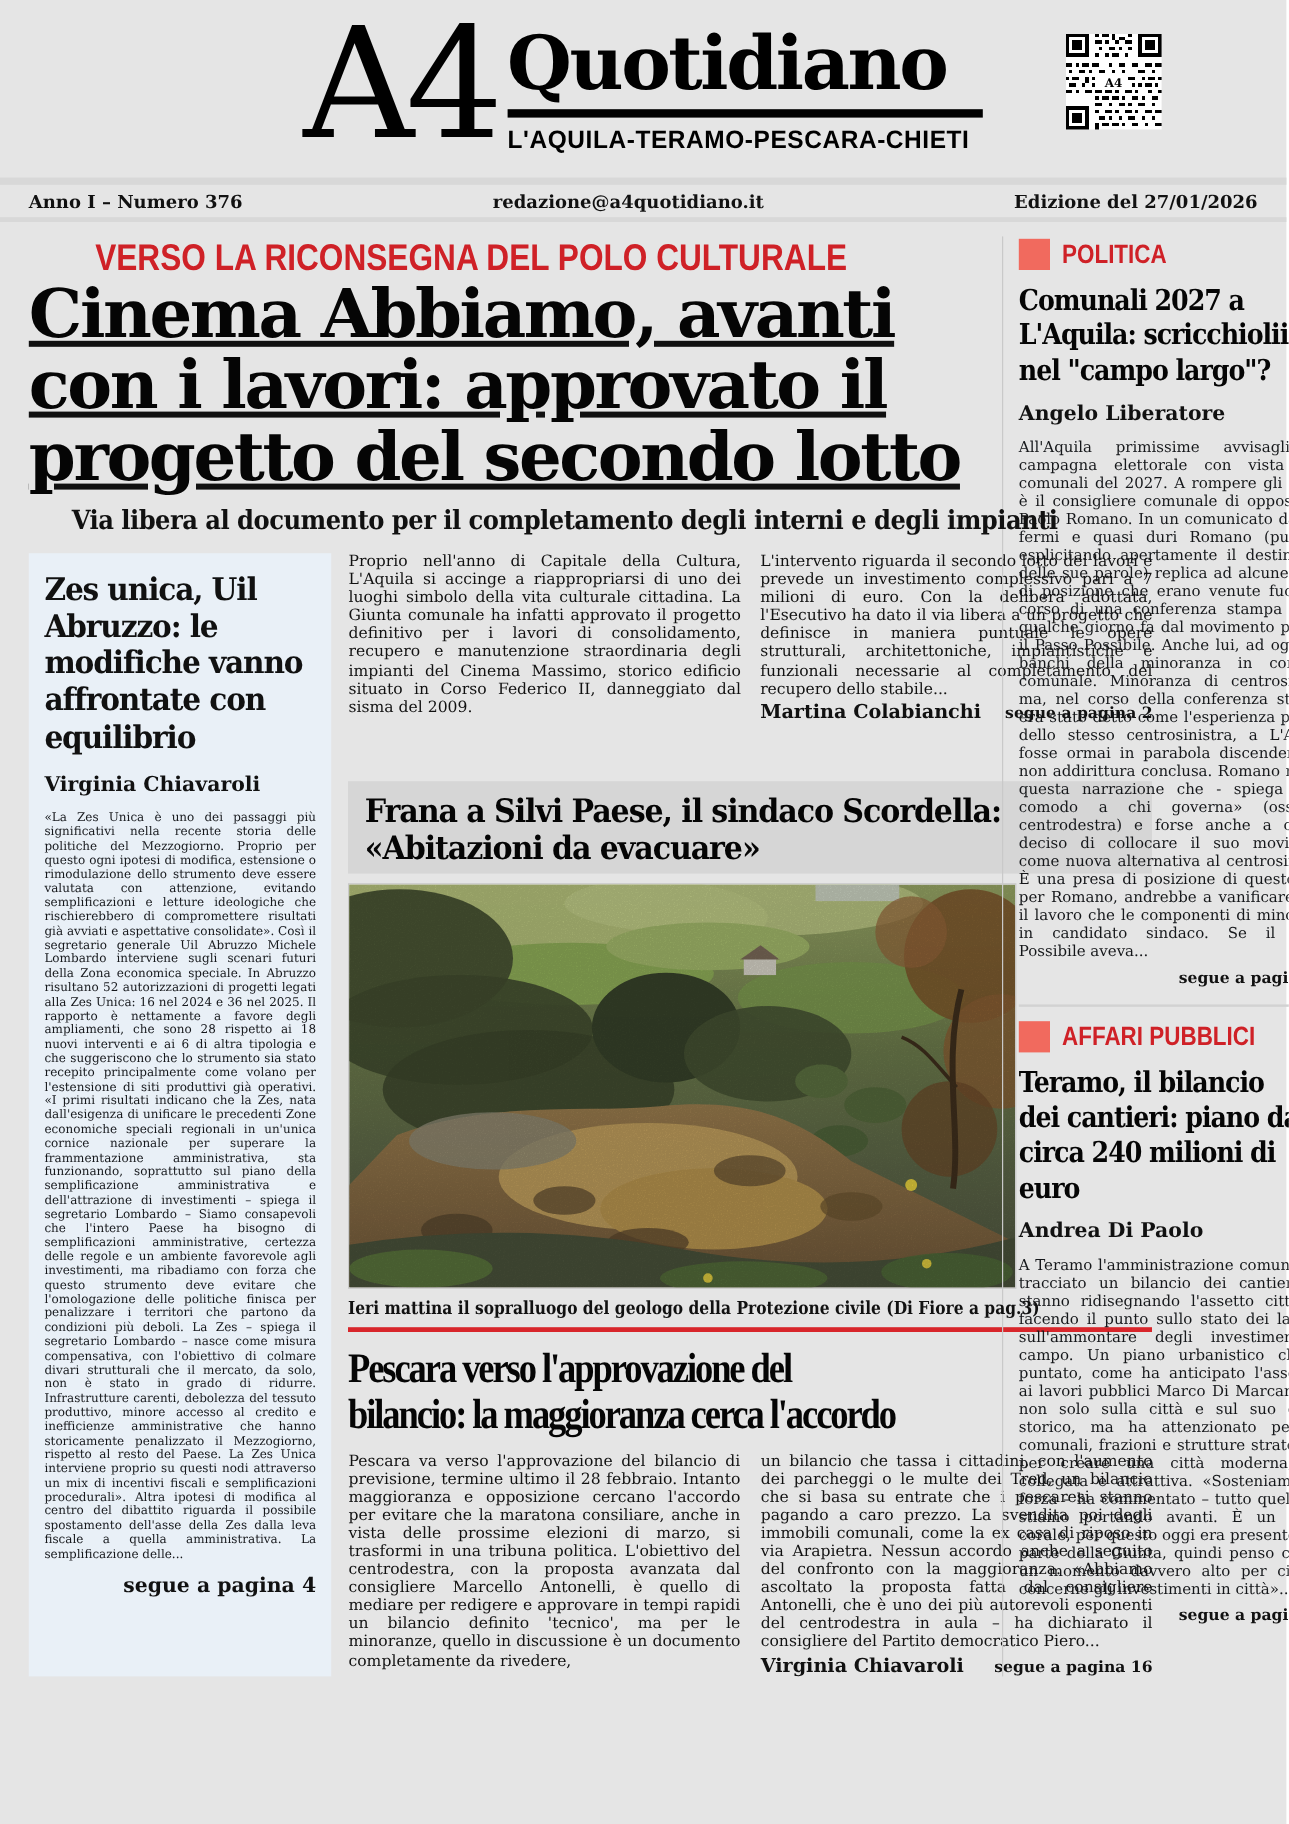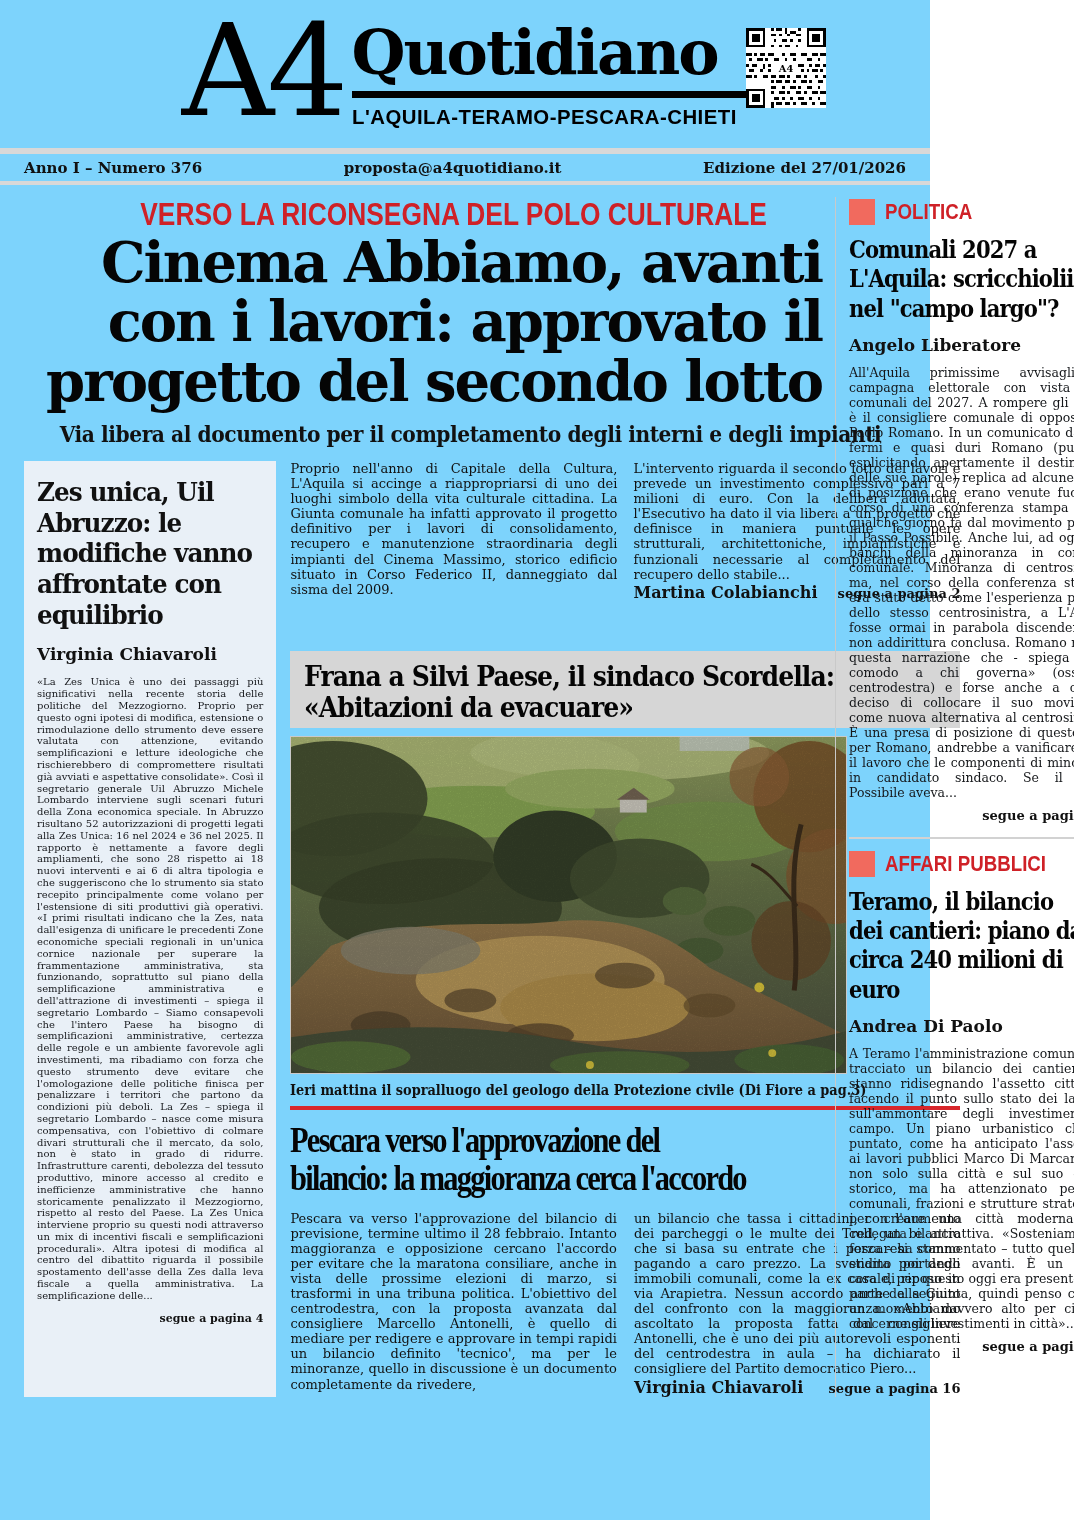--- a/index.html
+++ b/index.html
@@ -1,18 +1,18 @@
 <!DOCTYPE html>
 <html><head>
 <meta charset="utf-8">
 <style>
   * { margin:0; padding:0; box-sizing:border-box; }
   html,body { background:#ffffff; }
   body { width:1074px; height:1520px; overflow:hidden; font-family:"DejaVu Serif", serif; color:#111; }
-  .page { width:930px; height:1520px; background:#7dd3fc; position:relative; }
+  .page { width:1072px; height:1520px; background:#e5e5e5; position:relative; }
 
   
   .masthead { position:relative; height:148px; }
   .logo { display:flex; justify-content:center; align-items:flex-start; padding-top:12px; }
   .logo-a4 { font-size:128px; line-height:.92; font-weight:400; letter-spacing:-7px; margin-right:10px; color:#000; }
   .logo-right { margin-top:10px; }
   .logo-name { font-size:62px; line-height:1; font-weight:700; letter-spacing:-2px; color:#000; white-space:nowrap; }
   .logo-rule { height:7px; background:#000; margin:7px 0 7px; }
   .logo-sub { font-family:"Liberation Sans", sans-serif; font-weight:700; font-size:21px; letter-spacing:.5px; color:#000; white-space:nowrap; transform:scaleX(.97); transform-origin:left; }
   .qr { position:absolute; top:28px; right:104px; width:80px; height:80px; }
@@ -20,33 +20,33 @@
   
   .infobar-rule-a { height:6px; background:#d8d8d8; }
   .infobar-rule-b { height:4px; background:#d8d8d8; }
   .infobar { display:flex; justify-content:space-between; align-items:center; padding:5px 24px 4px; font-weight:700; font-size:15px; }
 
   
   .content { display:flex; padding:12px 24px 0; }
   .main-area { width:798px; flex:0 0 798px; }
   .col-right { flex:1; margin-left:13px; border-left:1px solid #c9c9c9; padding-left:13px; }
 
-  .lead-head { text-align:right; }
+  .lead-head { text-align:left;text-decoration:underline; }
   .kicker { display:inline-block; font-family:"Liberation Sans", sans-serif; font-weight:700; font-size:31px; color:#cf2127; letter-spacing:0; transform:scaleX(.85); transform-origin:center; white-space:nowrap; }
   .headline-line { font-size:56px; line-height:1.06; font-weight:700; letter-spacing:-2px; white-space:nowrap; color:#050505; }
   .subhead { margin-top:10px; }
   .subhead span { display:inline-block; font-size:22px; font-weight:700; letter-spacing:-.5px; transform:scaleX(.92); transform-origin:center; white-space:nowrap; }
 
   .main-body { display:flex; margin-top:14px; }
   
   .left-article { flex:0 0 226px; background:#e9f0f7; padding:16px 13px 33px; align-self:stretch; }
   .left-title div { font-size:26px; line-height:1.18; font-weight:700; letter-spacing:-1px; white-space:nowrap; transform:scaleX(.95); transform-origin:left; }
   .left-author { margin-top:14px; font-size:17px; font-weight:700; }
   .left-body { margin-top:12px; font-size:10px; line-height:1.18; text-align:justify; color:#16181c; }
-  .left-continue { margin-top:10px; text-align:right; font-weight:700; font-size:11px; }
+  .left-continue { margin-top:10px; text-align:right; font-weight:700; font-size:17px; }
 
   
   .mid-section { flex:1; margin-left:14px; }
   .lead-cols { display:flex; gap:16px; min-height:186px; }
   .lead-col { flex:1; font-size:13px; line-height:1.16; text-align:justify; }
   .byline-row { display:flex; justify-content:space-between; align-items:baseline; margin-top:2px; }
   .byline { font-weight:700; font-size:16px; }
   .continue { font-weight:700; font-size:13px; }
 
   .frana-box { background:#d6d6d6; padding:10px 14px 4px; margin-top:4px; }
@@ -109,21 +109,21 @@
         <path d="M9 0h1v1H9zM11 0h2v1h-2zM14 0h1v2h-1zM16 1h2v1h-2zM19 0h1v1h-1zM9 2h2v1H9zM12 2h1v1h-1zM15 2h1v1h-1zM18 2h2v1h-2zM10 4h1v1h-1zM13 4h2v1h-2zM16 4h1v1h-1zM19 4h1v1h-1zM9 6h1v1H9zM12 6h1v1h-1zM14 6h2v1h-2zM18 6h1v1h-1zM0 9h2v1H0zM3 9h1v1H3zM5 9h2v1H5zM8 9h2v1H8zM13 9h1v1h-1zM16 9h2v1h-2zM20 9h2v1h-2zM24 9h2v1h-2zM27 9h2v1h-2zM1 11h1v1H1zM4 11h2v1H4zM7 11h1v1H7zM10 11h2v1h-2zM14 11h1v1h-1zM17 11h1v1h-1zM22 11h2v1h-2zM26 11h1v1h-1zM0 13h1v1H0zM2 13h2v1H2zM6 13h1v2H6zM8 13h1v1H8zM19 13h2v1h-2zM23 13h1v1h-1zM25 13h2v1h-2zM28 13h1v1h-1zM1 15h2v1H1zM5 15h1v1H5zM8 15h1v1H8zM20 15h1v1h-1zM22 15h1v1h-1zM24 15h2v1h-2zM27 15h1v1h-1zM0 17h2v1H0zM3 17h1v1H3zM6 17h2v1H6zM9 17h2v1H9zM12 17h2v1h-2zM15 17h1v1h-1zM18 17h2v1h-2zM21 17h1v1h-1zM25 17h1v1h-1zM28 17h1v1h-1zM9 19h1v1H9zM11 19h2v1h-2zM14 19h2v1h-2zM17 19h1v1h-1zM20 19h2v1h-2zM23 19h1v1h-1zM26 19h2v1h-2zM9 21h2v1H9zM13 21h1v1h-1zM16 21h2v1h-2zM19 21h1v1h-1zM22 21h2v1h-2zM26 21h1v1h-1zM9 23h1v1H9zM12 23h2v1h-2zM15 23h1v1h-1zM18 23h2v1h-2zM21 23h1v1h-1zM24 23h2v1h-2zM27 23h2v1h-2zM10 25h2v1h-2zM13 25h1v1h-1zM16 25h1v1h-1zM19 25h2v1h-2zM23 25h1v1h-1zM26 25h1v1h-1zM9 27h1v2H9zM11 27h2v1h-2zM14 27h2v1h-2zM17 27h1v1h-1zM20 27h2v1h-2zM24 27h1v1h-1zM27 27h2v1h-2z"></path>
       </g>
       <rect x="10.5" y="12" width="8" height="5" fill="#fff"></rect>
       <text x="14.5" y="16" font-size="3.6" font-family="DejaVu Serif, serif" font-weight="bold" text-anchor="middle" fill="#000">A4</text>
     </svg>
   </div>
 
   <div class="infobar-rule-a"></div>
   <div class="infobar">
     <div>Anno I – Numero 376</div>
-    <div>proposta@a4quotidiano.it</div>
+    <div>redazione@a4quotidiano.it</div>
     <div>Edizione del 27/01/2026</div>
   </div>
   <div class="infobar-rule-b"></div>
 
   <div class="content">
 
     <div class="main-area">
 
       <div class="lead-head">
         <div><span class="kicker">VERSO LA RICONSEGNA DEL POLO CULTURALE</span></div>

